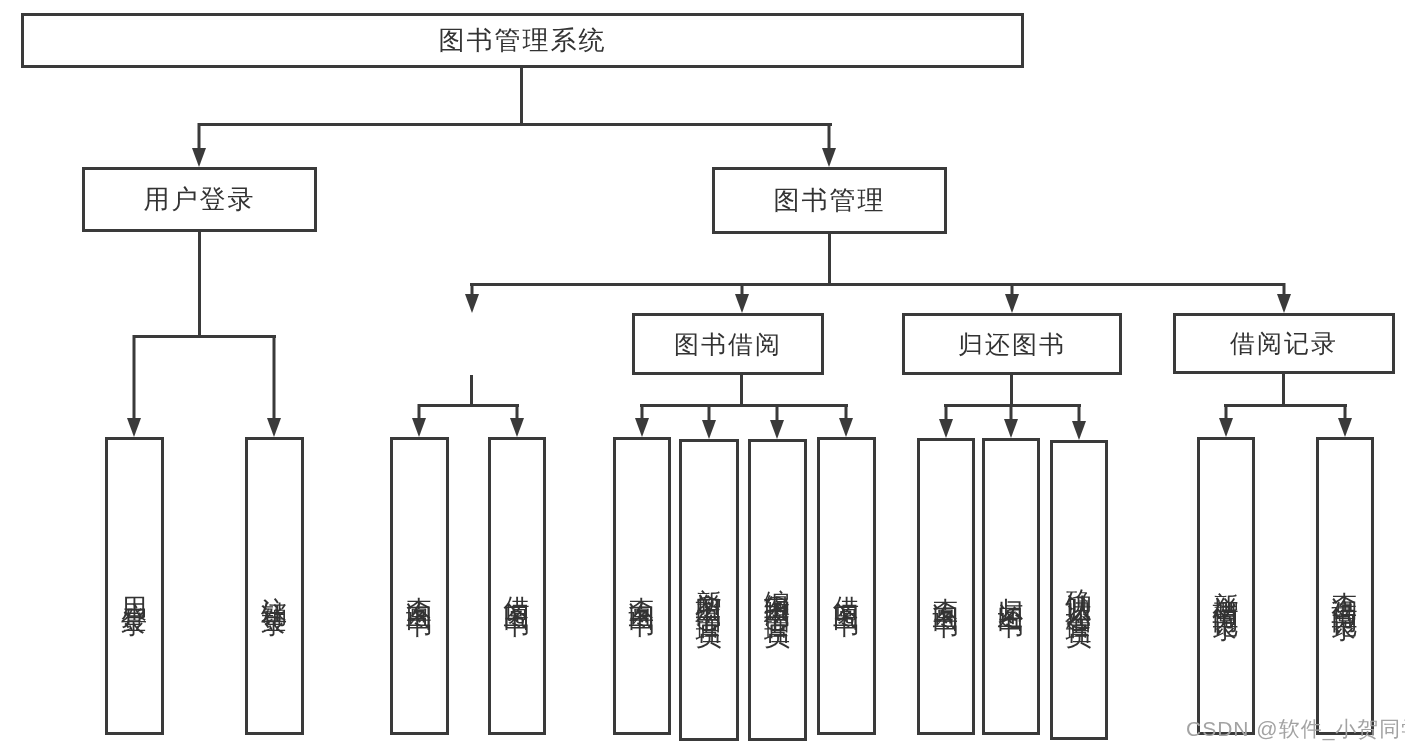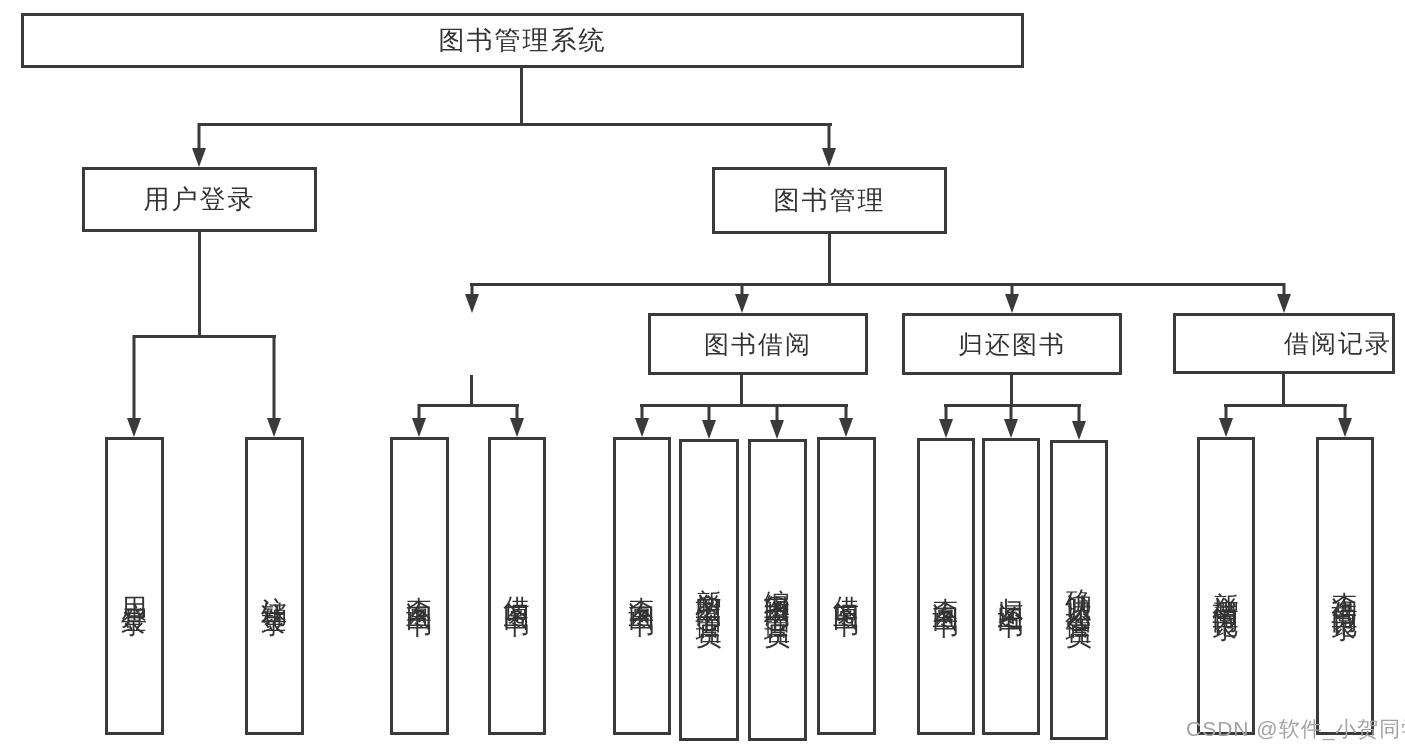--- a/index.html
+++ b/index.html
@@ -130,27 +130,27 @@
   </div>
   <div class="arrow" style="left:1005px; top:283px; width:14px; height:30px;">
     <div class="shaft" style="height:13px;"></div>
       <div class="head"></div>
   </div>
   <div class="arrow" style="left:1277px; top:283px; width:14px; height:30px;">
     <div class="shaft" style="height:13px;"></div>
       <div class="head"></div>
   </div>
 
-  <div class="hbox" style="left:648px; top:313px; width:220px; height:62px; font-size:25px;">
+  <div class="hbox" style="left:632px; top:313px; width:192px; height:62px; font-size:25px;">
     <span>图书借阅</span>
   </div>
   <div class="hbox" style="left:902px; top:313px; width:220px; height:62px; font-size:25px;">
     <span>归还图书</span>
   </div>
-  <div class="hbox" style="left:1173px; top:313px; width:222px; height:61px; font-size:25px;justify-content:flex-end;">
+  <div class="hbox" style="left:1173px; top:313px; width:222px; height:61px; font-size:25px;">
     <span>借阅记录</span>
   </div>
 
   <div class="line" style="left:470px; top:375px; width:3px; height:32px;"></div>
   <div class="line" style="left:740px; top:375px; width:3px; height:32px;"></div>
   <div class="line" style="left:1010px; top:375px; width:3px; height:32px;"></div>
   <div class="line" style="left:1282px; top:374px; width:3px; height:33px;"></div>
 
   <div class="line" style="left:418px; top:404px; width:101px; height:3px;"></div>
   <div class="arrow" style="left:412px; top:404px; width:14px; height:33px;">

